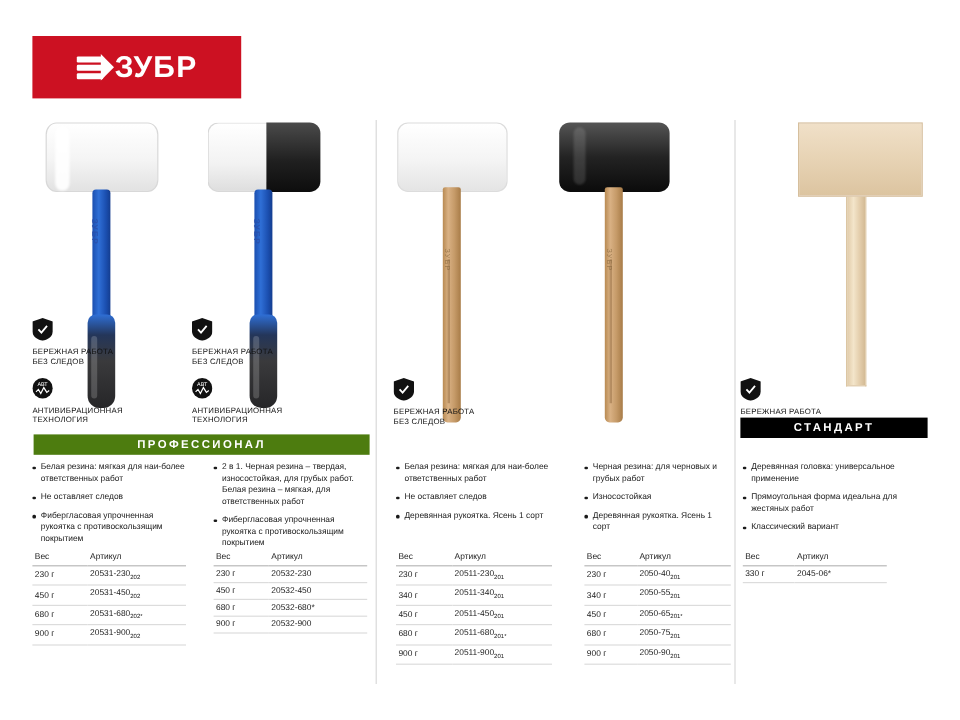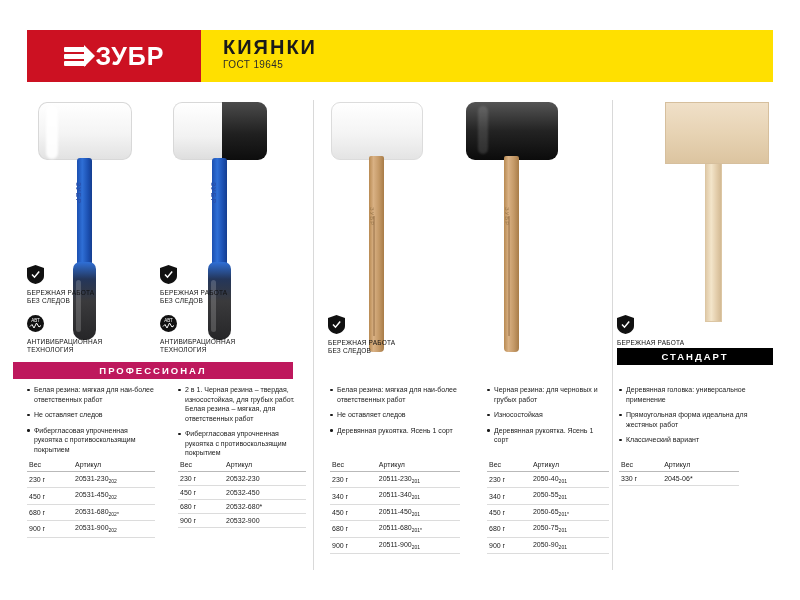--- a/index.html
+++ b/index.html
@@ -167,21 +167,21 @@
   .b2 { left:160px; top:265px; }
   .b2b { left:160px; top:315px; }
   .b3 { left:328px; top:315px; }
   .b4 { left:617px; top:315px; }
 
   
   .bar {
     position:absolute; height:17px; color:#fff; font-size:9.5px; font-weight:bold;
     letter-spacing:2px; display:flex; align-items:center; justify-content:center;
   }
-  .bar-prof { left:13px; top:362px; width:280px; background:#be185d; }
+  .bar-prof { left:28px; top:362px; width:280px; background:#4d7c0f; }
   .bar-mast { left:328px; top:362px; width:280px; background:#cc1122; }
   .bar-std  { left:617px; top:348px; width:156px; background:#000000; }
 
   
   .feat { position:absolute; font-size:7px; line-height:9.5px; color:#1a1a1a; }
   .feat li { margin-bottom:6px; list-style:none; position:relative; padding-left:7px; }
   .feat li:before {
     content:""; position:absolute; left:0; top:3.5px; width:2.5px; height:2.5px;
     background:#1a1a1a; border-radius:50%;
   }
@@ -223,24 +223,20 @@
     <div class="logo-box">
       <div class="logo-inner">
         <div class="logo-arrow">
           <span></span>
             <span></span>
             <span></span>
         </div>
         <div class="logo-text">ЗУБР</div>
       </div>
     </div>
-    <div class="title-box">
-      <div class="title-main">КИЯНКИ</div>
-      <div class="title-sub">ГОСТ 19645</div>
-    </div>
   </div>
 
   <div class="products">
 
     <div class="prod m1">
       <div class="head"></div>
       <div class="handle"></div>
       <div class="grip"></div>
       <div class="brandmark-w" style="left:52px; top:80px;">ЗУБР</div>
     </div>

